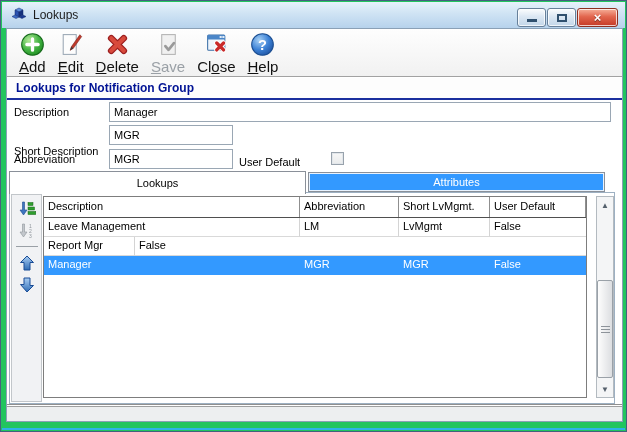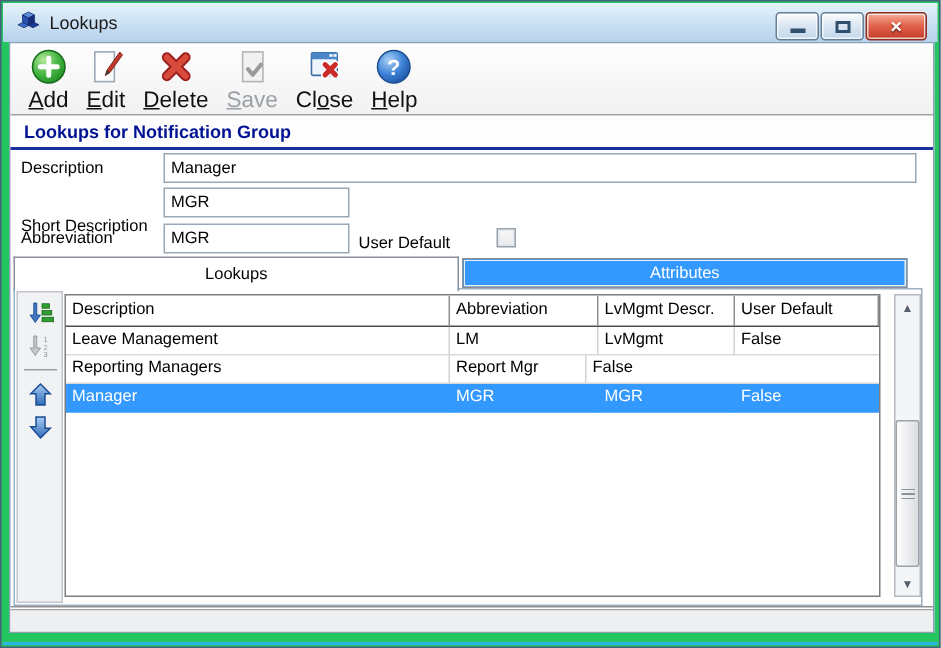--- a/index.html
+++ b/index.html
@@ -344,31 +344,30 @@
               </defs>
             <path d="M8 15l6.5-6.5H11V1H5v6.5H1.5z" fill="url(#gDn)" stroke="#1a4c96"></path>
           </svg>
         </span>
       </div>
 
       <div class="grid">
         <div class="grow ghead">
           <span class="gcell c0">Description</span>
           <span class="gcell c1">Abbreviation</span>
-          <span class="gcell c2">LvMgmt Descr.</span>
+          <span class="gcell c2">Short LvMgmt.</span>
           <span class="gcell c3">User Default</span>
         </div>
         <div class="grow">
           <span class="gcell c0">Leave Management</span>
           <span class="gcell c1">LM</span>
           <span class="gcell c2">LvMgmt</span>
           <span class="gcell c3">False</span>
         </div>
         <div class="grow">
-          <span class="gcell c0">Reporting Managers</span>
           <span class="gcell c2">Report Mgr</span>
           <span class="gcell c3">False</span>
         </div>
         <div class="grow selected">
           <span class="gcell c0">Manager</span>
           <span class="gcell c1">MGR</span>
           <span class="gcell c2">MGR</span>
           <span class="gcell c3">False</span>
         </div>
       </div>

